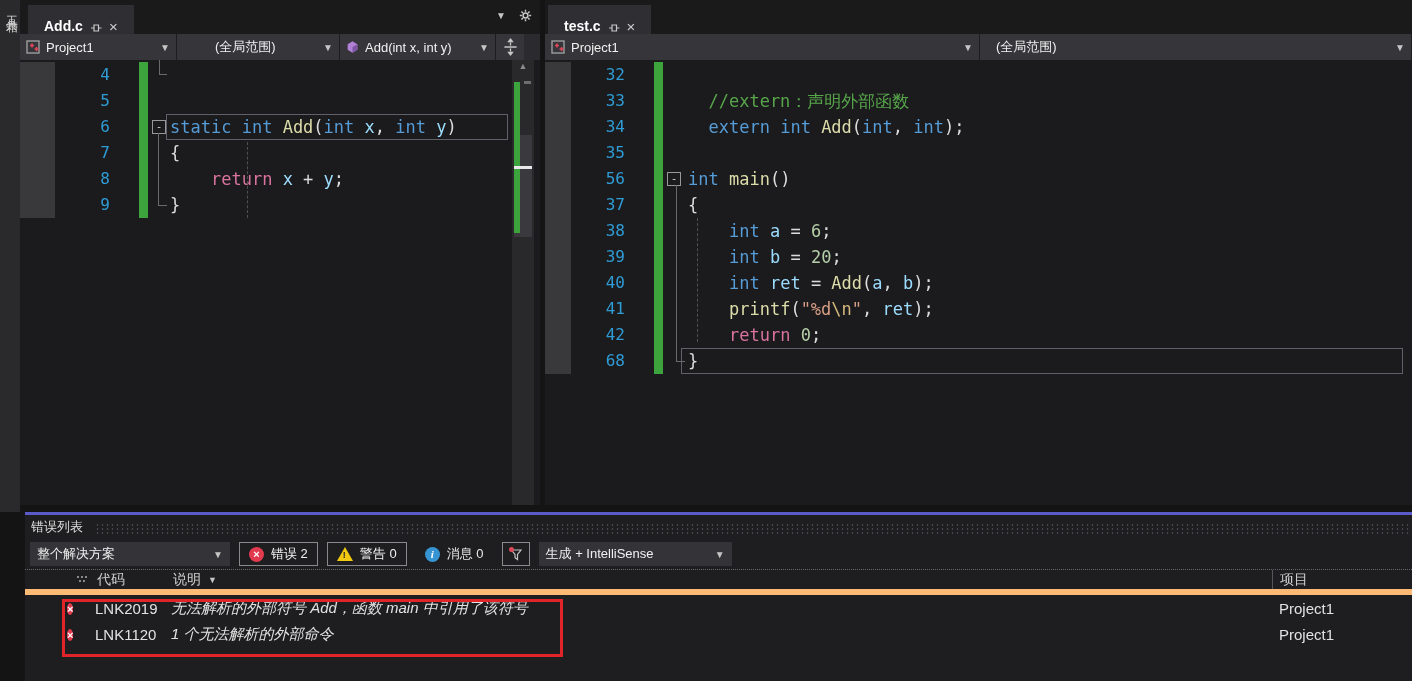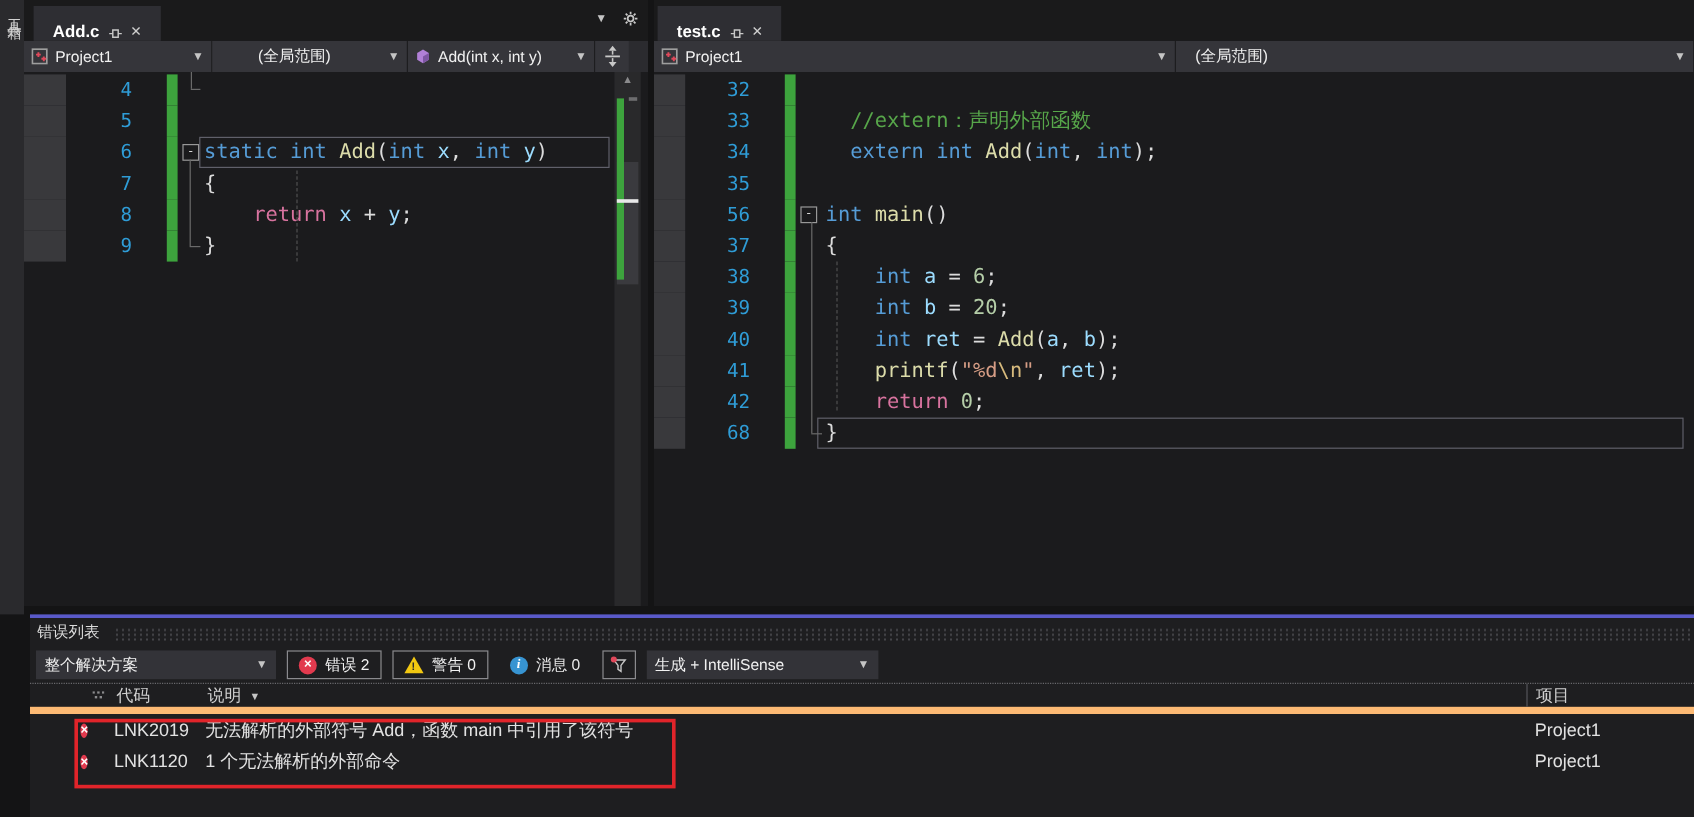--- a/index.html
+++ b/index.html
@@ -109,21 +109,21 @@
   .hdr-grip{margin-left:52px;width:12px;}
   .hdr-code{margin-left:8px;width:64px;}
   .hdr-desc{margin-left:12px;flex:1;display:flex;align-items:center;gap:7px;}
   .hdr-proj{width:140px;border-left:1px solid #55555a;height:100%;
      display:flex;align-items:center;padding-left:7px;box-sizing:border-box;}
   .sort-arrow{font-size:9px;color:#c5c5c5;}
 
   .err-row{height:26px;display:flex;align-items:center;color:#e2e2e2;font-size:15px;}
   .err-row .icon-cell{margin-left:42px;width:16px;}
   .err-row .code-cell{margin-left:12px;width:64px;overflow:hidden;white-space:nowrap;}
-  .err-row .desc-cell{margin-left:12px;flex:1;white-space:nowrap;overflow:hidden;}
+  .err-row .desc-cell{margin-left:12px;flex:1;white-space:nowrap;overflow:hidden;font-style:italic;}
   .err-row .proj-cell{width:140px;padding-left:7px;box-sizing:border-box;}
 
   #redbox{left:37px;top:84px;width:501px;height:58px;
      border:3px solid var(--c-annotation,#e1242a);box-sizing:border-box;pointer-events:none;}
 
   #watermark{right:6px;top:683px;color:#9e9e9e;font-size:11px;}
 
   svg{display:block;}
 </style>
 </head>

